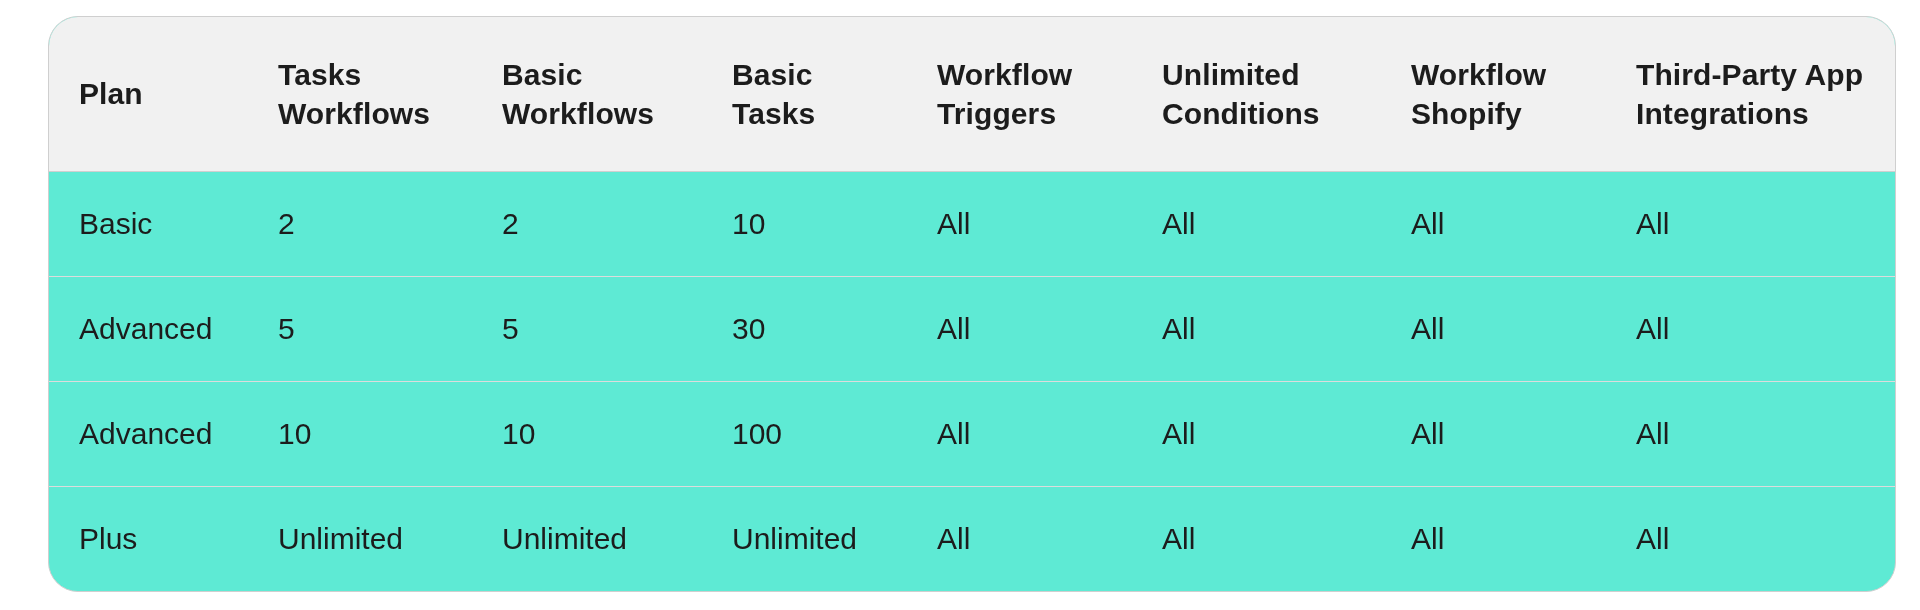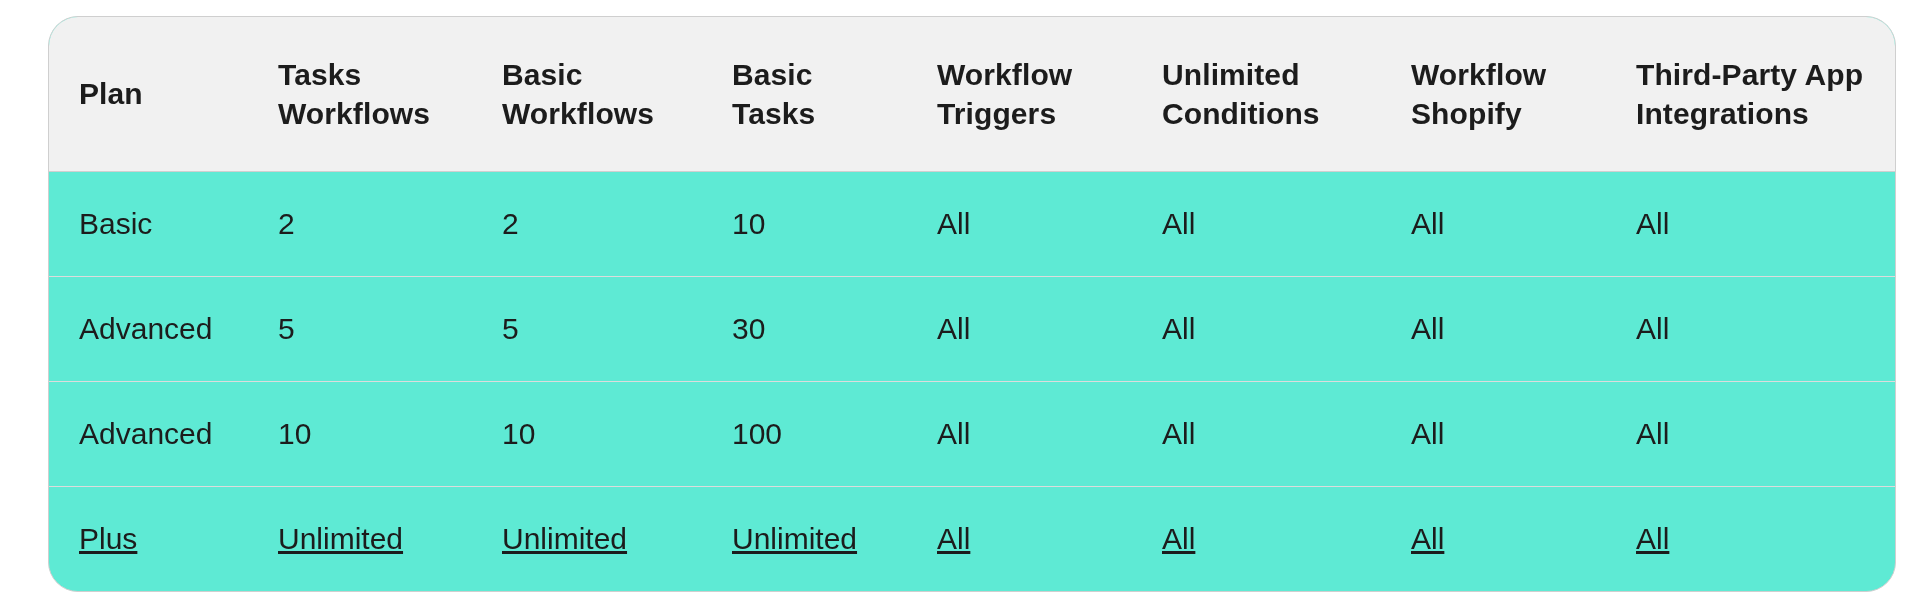--- a/index.html
+++ b/index.html
@@ -51,21 +51,21 @@
   td {
     height: 105px;
     border-bottom: 1px solid var(--row-border, #dcdcdc);
     text-align: left;
     vertical-align: middle;
     padding: 0 14px 0 30px;
     font-size: 30px;
     font-weight: 400;
     line-height: 38px;
   }
-  tbody tr:last-child td { border-bottom: none; text-decoration: underline; }
+  tbody tr:last-child td { border-bottom: none; }
 </style>
 </head>
 <body>
 
 <div class="card">
   <table class="plans">
     <colgroup>
       <col class="c1">
         <col class="c2">
         <col class="c3">

